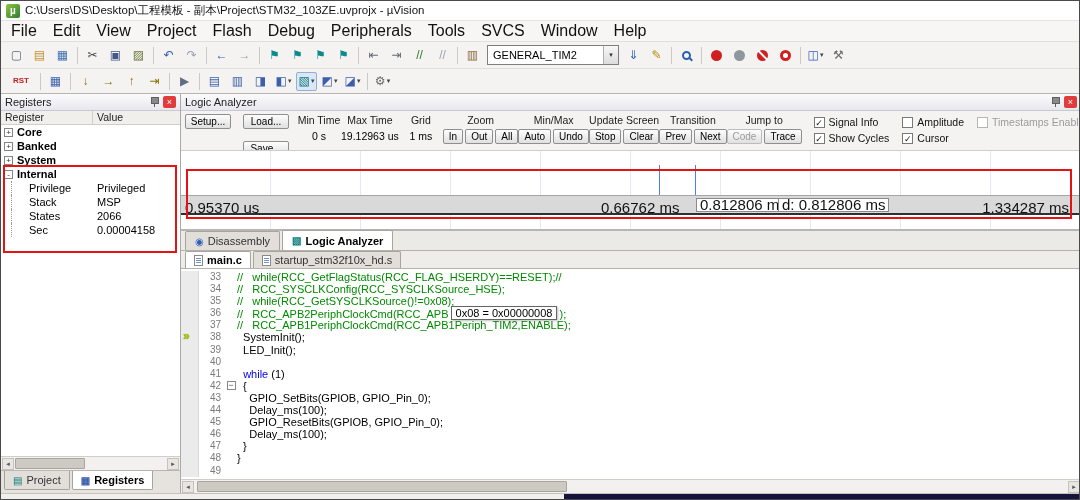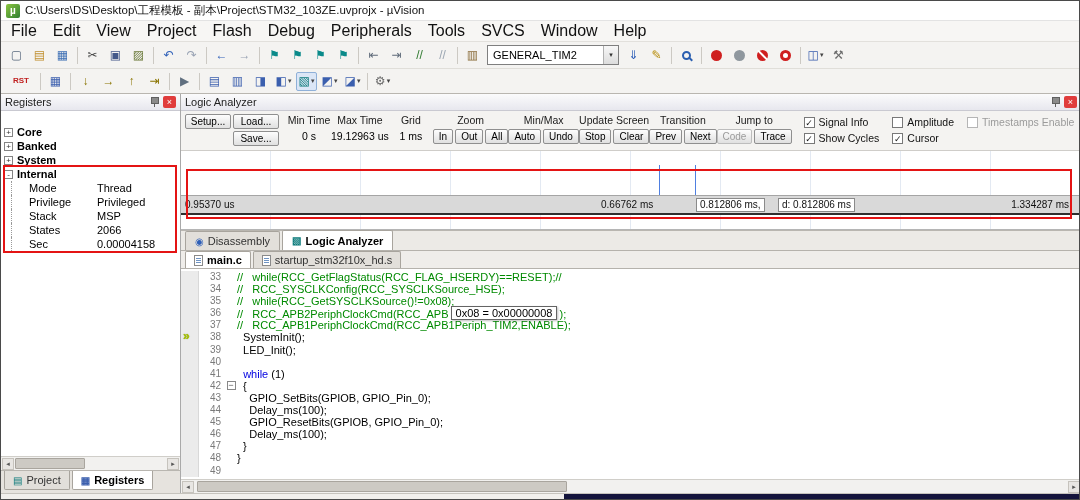--- a/index.html
+++ b/index.html
@@ -72,38 +72,38 @@
 
   
   .side-tabs{position:absolute;left:0;top:469px;width:180px;height:23px;background:#e6e3de;border-top:1px solid #b9b6b0;border-right:1px solid #a9a9a9;display:flex;align-items:flex-start;gap:2px;padding:0 0 0 3px}
   .stab{display:inline-flex;align-items:center;gap:4px;height:19px;padding:0 8px;font-size:11px;background:#e2dfda;border:1px solid #a8a49d;border-top:none;border-radius:0 0 2px 2px;color:#333}
   .stab.active{background:#fff;font-weight:bold;color:#000}
   .stab .gl{font-size:10px}
 
   
   .la-panel{position:absolute;left:180px;top:93px;width:900px;height:136px;background:#fff}
   .la-controls{position:absolute;top:17px;left:0;right:0;height:40px;background:#f4f3f1;border-bottom:1px solid #cfcdc9;display:flex;gap:8px;padding:3px 4px;overflow:hidden}
-  .la-btncol{display:grid;grid-template-columns:46px 46px;grid-auto-rows:15px;gap:2px}
+  .la-btncol{display:grid;grid-template-columns:46px 46px;grid-auto-rows:15px;gap:12px}
   .la-bigbtn{font-size:10px;background:linear-gradient(#fdfdfd,#e0e0e0);border:1px solid #8f8f8f;border-radius:2px;text-align:center;line-height:13px;white-space:nowrap}
   .la-fields{display:flex;align-items:flex-start;flex:0 1 auto}
   .la-field,.la-group{display:flex;flex-direction:column;align-items:center;gap:2px;min-width:44px}
   .la-label{font-size:10.5px;color:#1a1a1a;height:13px;line-height:13px;white-space:nowrap}
   .la-value{font-size:10.5px;height:15px;line-height:15px;white-space:nowrap}
   .la-btnrow{display:flex;gap:2px}
   .la-btn{font-size:10px;height:15px;line-height:13px;padding:0 5px;background:linear-gradient(#fdfdfd,#e0e0e0);border:1px solid #8f8f8f;border-radius:2px;white-space:nowrap}
   .la-btn.disabled{color:#9b9b9b;border-color:#bdbdbd}
   .la-checkboxes{display:flex;gap:13px;padding-top:2px;margin-left:4px}
   .la-checkcol{display:flex;flex-direction:column;gap:4px}
   .la-check{display:flex;align-items:center;gap:4px;font-size:10.5px;white-space:nowrap;color:#111}
   .cbox{width:11px;height:11px;border:1px solid #787878;background:#fff;font-size:9px;line-height:10px;text-align:center;color:#1a1a1a;flex:0 0 11px}
   .la-check.disabled{color:#9b9b9b}
   .la-check.disabled .cbox{border-color:#b5b5b5}
   .la-timeline{position:absolute;top:57px;left:0;right:0;bottom:0;background:#fff;background-image:repeating-linear-gradient(90deg,transparent 0 89px,#e3e9f2 89px 90px);border-bottom:1px solid #b5b5b5}
   .tl-band{position:absolute;left:0;right:0;top:44px;height:20px;background:#d9d9d9;border-top:1px solid #a5a5a5;border-bottom:2px solid #2f2f2f}
-  .tl-label{position:absolute;top:3px;font-size:10px;color:#111;white-space:nowrap}
+  .tl-label{position:absolute;top:3px;font-size:15px;color:#111;white-space:nowrap}
   .tl-label.boxed{border:1px solid #8a8a8a;background:#fff;padding:0 3px;line-height:12px;top:2px}
   .tl-cursor{position:absolute;top:14px;height:50px;width:1px;background:#4f7fe0}
   .tl-annotation{position:absolute;left:5px;top:18px;width:886px;height:50px;border:2px solid #e41414;pointer-events:none;z-index:30}
 
   
   .panel-tabs{position:absolute;left:180px;top:229px;width:900px;height:21px;background:#eceae6;border-top:1px solid #b9b6b0;border-bottom:1px solid #b5b2ac;display:flex;align-items:flex-end;gap:2px;padding-left:4px}
   .ptab{display:inline-flex;align-items:center;gap:4px;height:19px;padding:0 9px;font-size:11px;background:#e2dfda;border:1px solid #a8a49d;border-bottom:none;border-radius:2px 2px 0 0;color:#333}
   .ptab.active{background:#fff;font-weight:bold;color:#000;height:20px}
   .ptab .gl{font-size:10px}
 
@@ -316,20 +316,24 @@
     </div>
 
   <div class="registers-panel">
     <div class="panel-header">
       <span>Registers</span>
       <span class="hdr-icons">
         <span class="pin-icon"></span>
         <span class="close-sm">×</span>
       </span>
     </div>
+    <div class="col-header">
+      <span class="col-reg">Register</span>
+      <span class="col-val">Value</span>
+    </div>
     <div class="reg-tree">
         <div class="reg-row group">
           <span class="reg-name">
             <span class="expander">+</span>
             <span class="reg-label">Core</span>
           </span>
           <span class="reg-val"></span>
         </div>
         <div class="reg-row group">
           <span class="reg-name">
@@ -344,27 +348,20 @@
             <span class="reg-label">System</span>
           </span>
           <span class="reg-val"></span>
         </div>
         <div class="reg-row group">
           <span class="reg-name">
             <span class="expander">-</span>
             <span class="reg-label">Internal</span>
           </span>
           <span class="reg-val"></span>
-        </div>
-        <div class="reg-row child">
-          <span class="reg-name">
-            <span class="tree-indent"></span>
-            <span class="reg-label">Mode</span>
-          </span>
-          <span class="reg-val">Thread</span>
         </div>
         <div class="reg-row child">
           <span class="reg-name">
             <span class="tree-indent"></span>
             <span class="reg-label">Privilege</span>
           </span>
           <span class="reg-val">Privileged</span>
         </div>
         <div class="reg-row child">
           <span class="reg-name">

